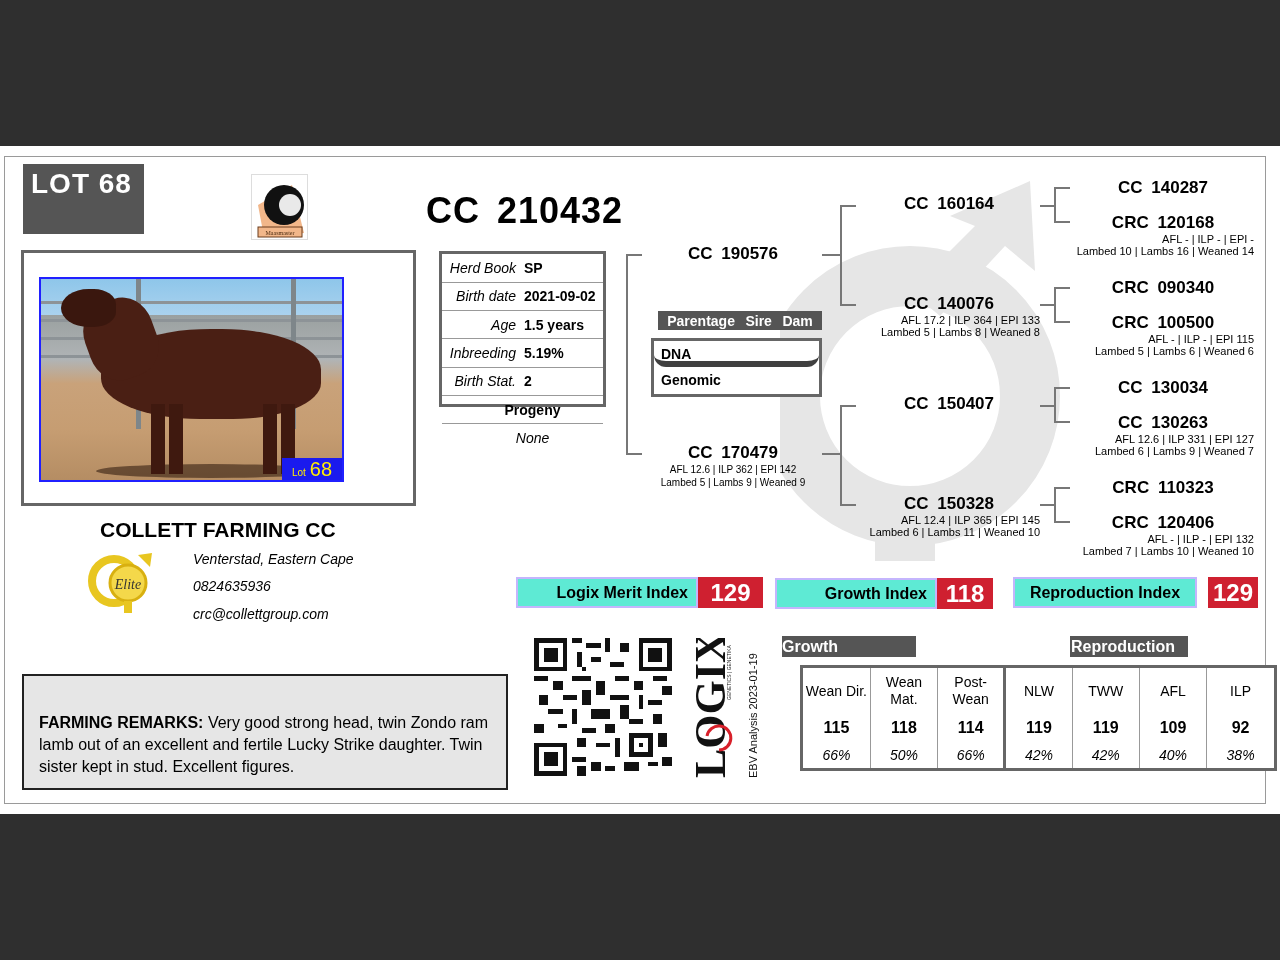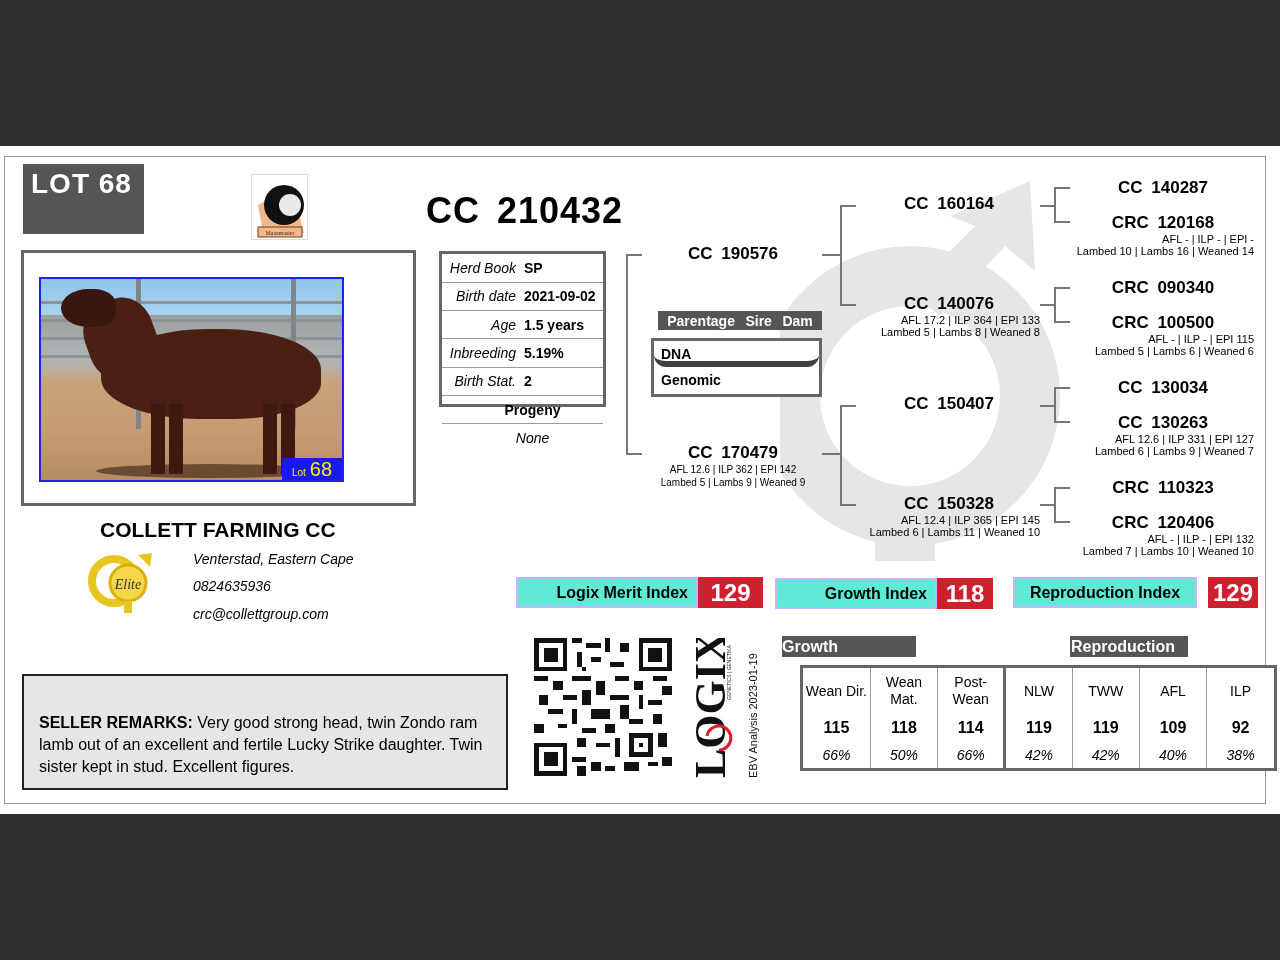--- a/index.html
+++ b/index.html
@@ -267,21 +267,21 @@
     <circle cx="40" cy="32" r="18" fill="#f4d84a" stroke="#d8b010" stroke-width="3"></circle>
     <polygon points="50,4 64,2 62,16" fill="#e8c620"></polygon>
     <rect x="36" y="50" width="8" height="12" fill="#e8c620"></rect>
     <text x="40" y="38" font-size="14" text-anchor="middle" font-style="italic" fill="#333" font-family="Liberation Serif, serif">Elite</text>
   </svg>
   <div class="abs contact" style="top:405px">Venterstad, Eastern Cape</div>
   <div class="abs contact" style="top:432px">0824635936</div>
   <div class="abs contact" style="top:460px">crc@collettgroup.com</div>
 
   <div class="abs remarks">
-    <b>SELLER REMARKS:</b><span> Very good strong head, twin Zondo ram lamb out of an excellent and fertile Lucky Strike daughter. Twin sister kept in stud. Excellent figures.</span>
+    <b>FARMING REMARKS:</b><span> Very good strong head, twin Zondo ram lamb out of an excellent and fertile Lucky Strike daughter. Twin sister kept in stud. Excellent figures.</span>
   </div>
 
   <div class="abs index-box" style="left:516px;top:431px;width:182px">
     <span class="lbl">Logix Merit Index</span>
   </div>
   <div class="abs index-val" style="left:698px;top:431px;width:65px">129</div>
 
   <div class="abs index-box" style="left:775px;top:432px;width:162px">
     <span class="lbl">Growth Index</span>
   </div>

